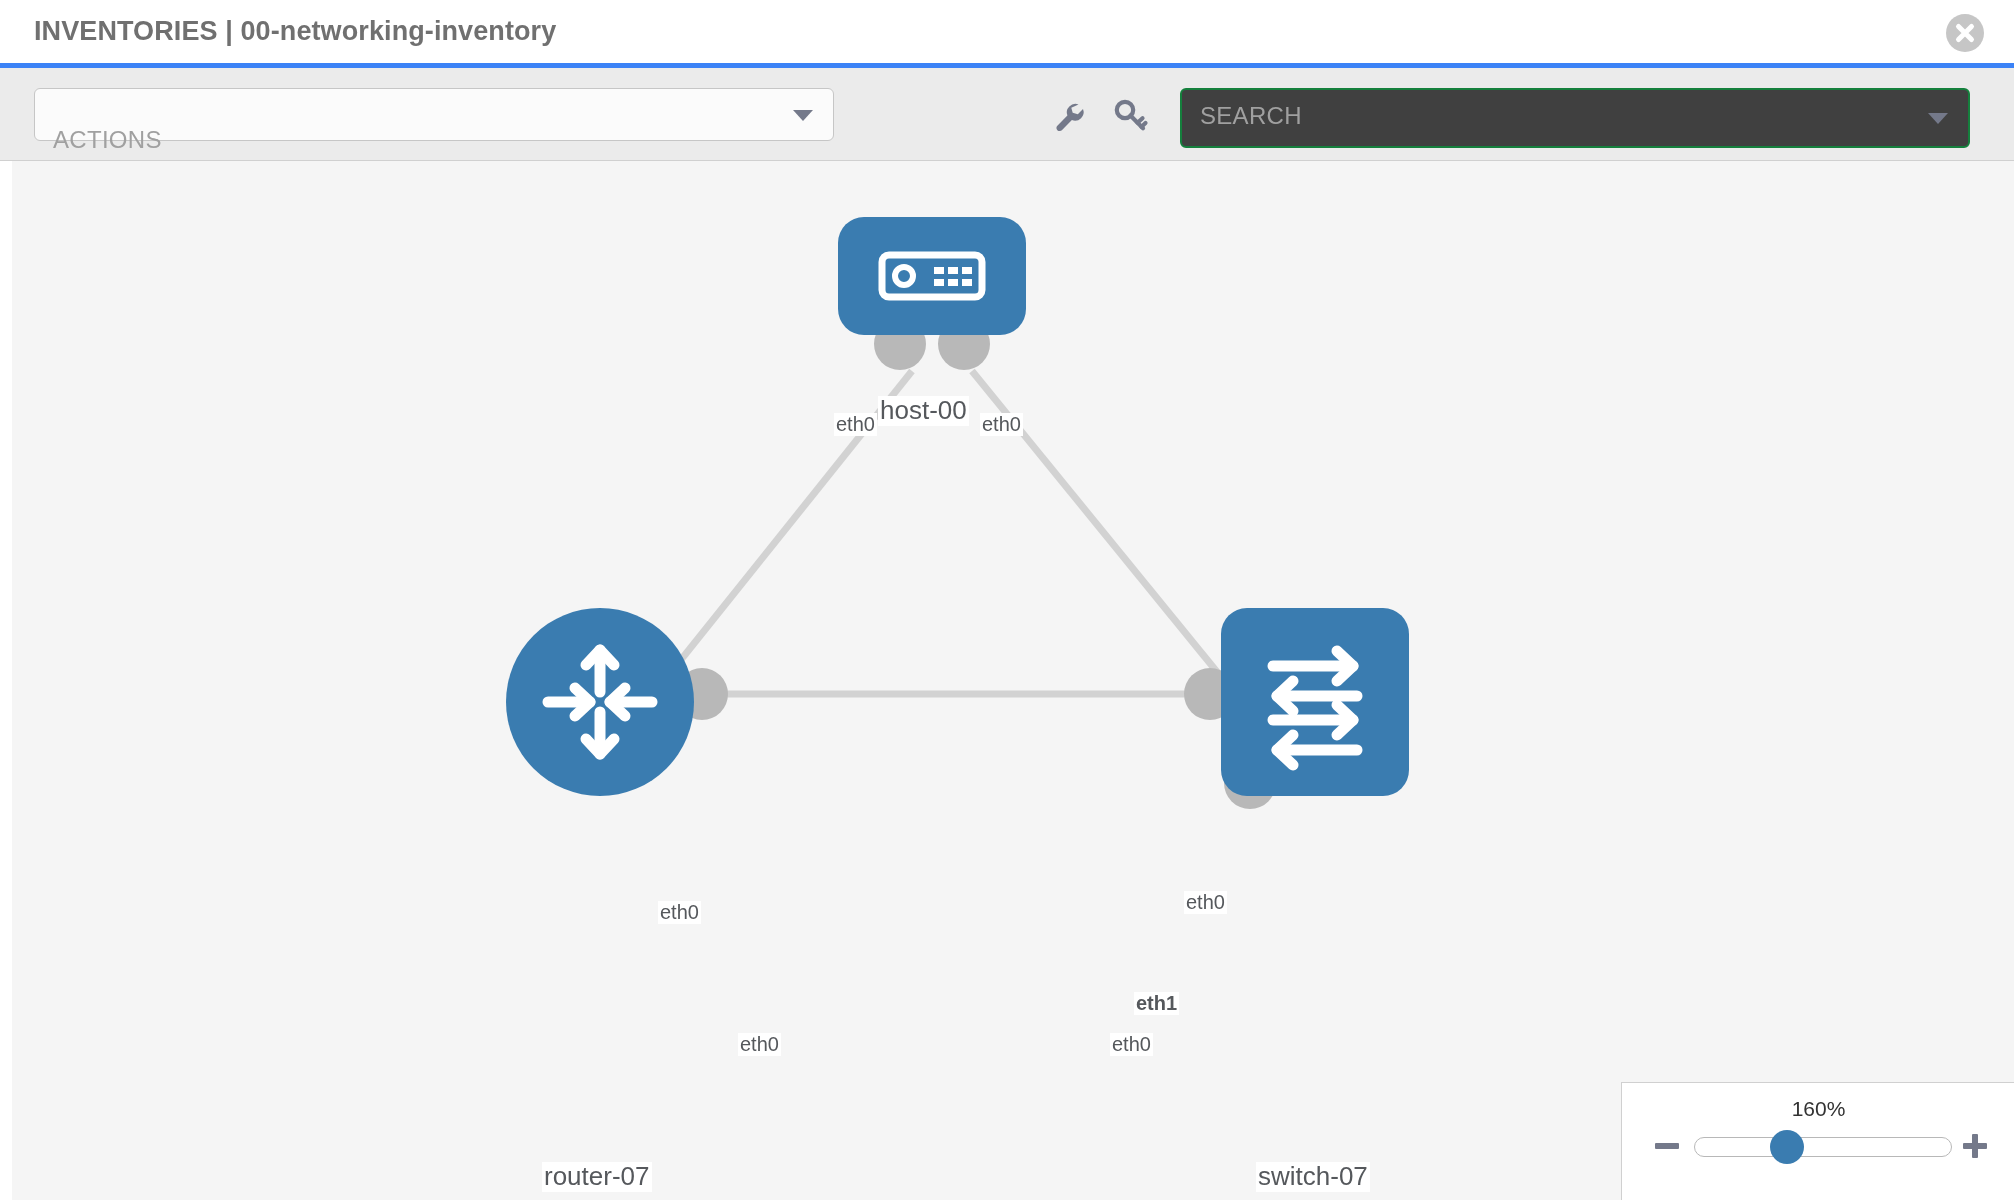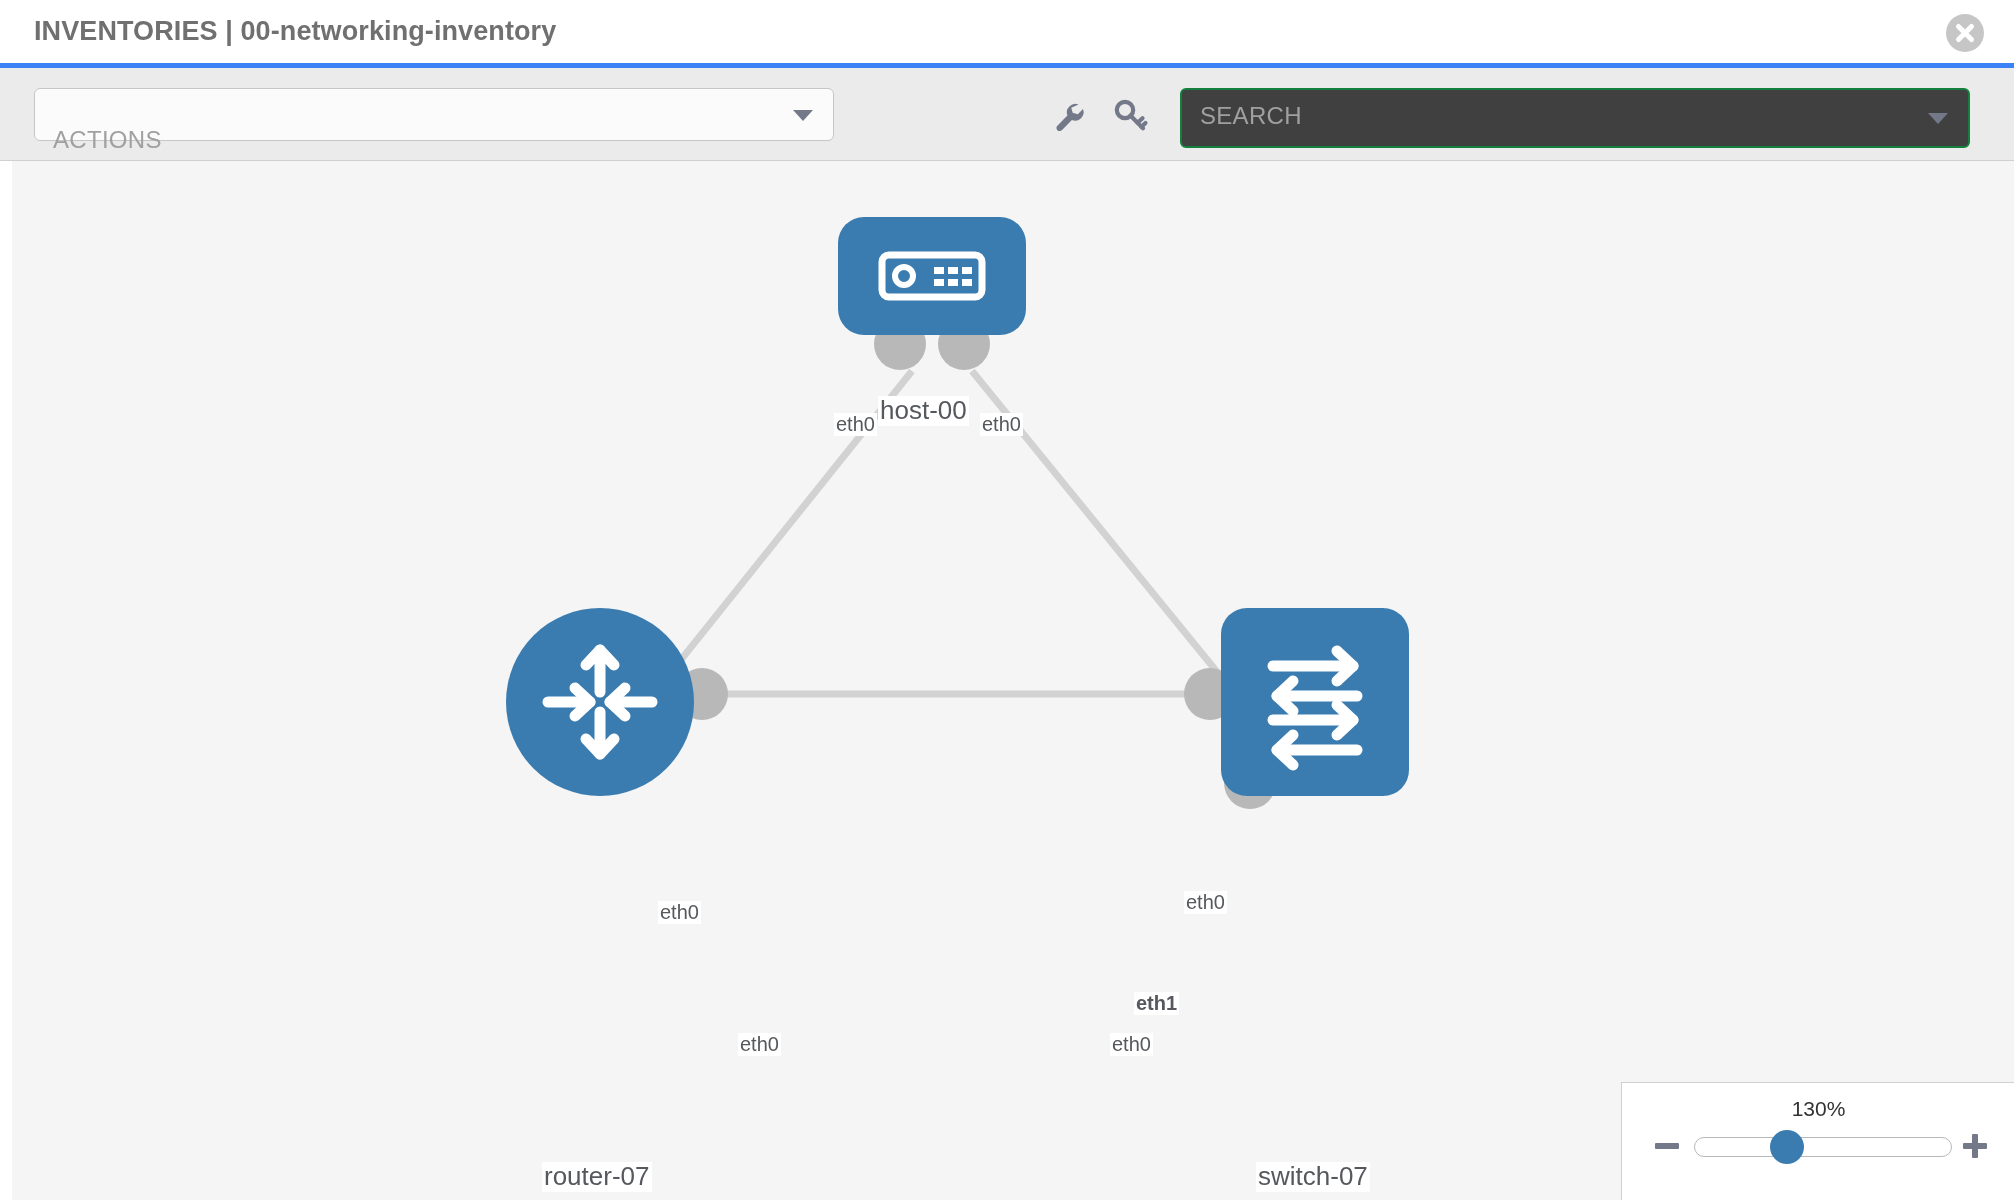--- a/index.html
+++ b/index.html
@@ -353,21 +353,21 @@
         </svg>
       </div>
     </div>
     <div class="node-label" style="left:1244px; top:1001px;">switch-07</div>
     <div class="port-label" style="left:1172px; top:730px;">eth0</div>
     <div class="port-label" style="left:1098px; top:872px;">eth0</div>
     <div class="port-label" style="left:1122px; top:831px;font-weight:bold;">eth1</div>
   </div>
 
   <div class="zoom-panel">
-    <div class="zoom-level">130%</div>
+    <div class="zoom-level">160%</div>
 
     <div class="zoom-minus">
       <svg width="30" height="30" viewBox="0 0 30 30" aria-hidden="true">
         <rect x="3" y="12" width="24" height="6" rx="1" fill="#74798a"></rect>
       </svg>
     </div>
 
     <div class="zoom-track"></div>
     <div class="zoom-handle"></div>
 

